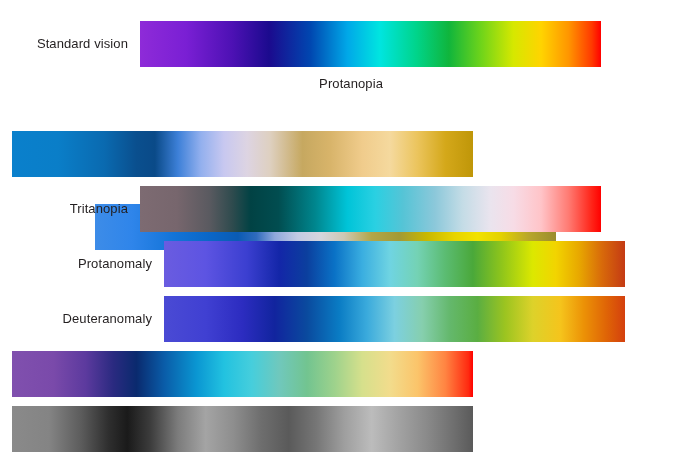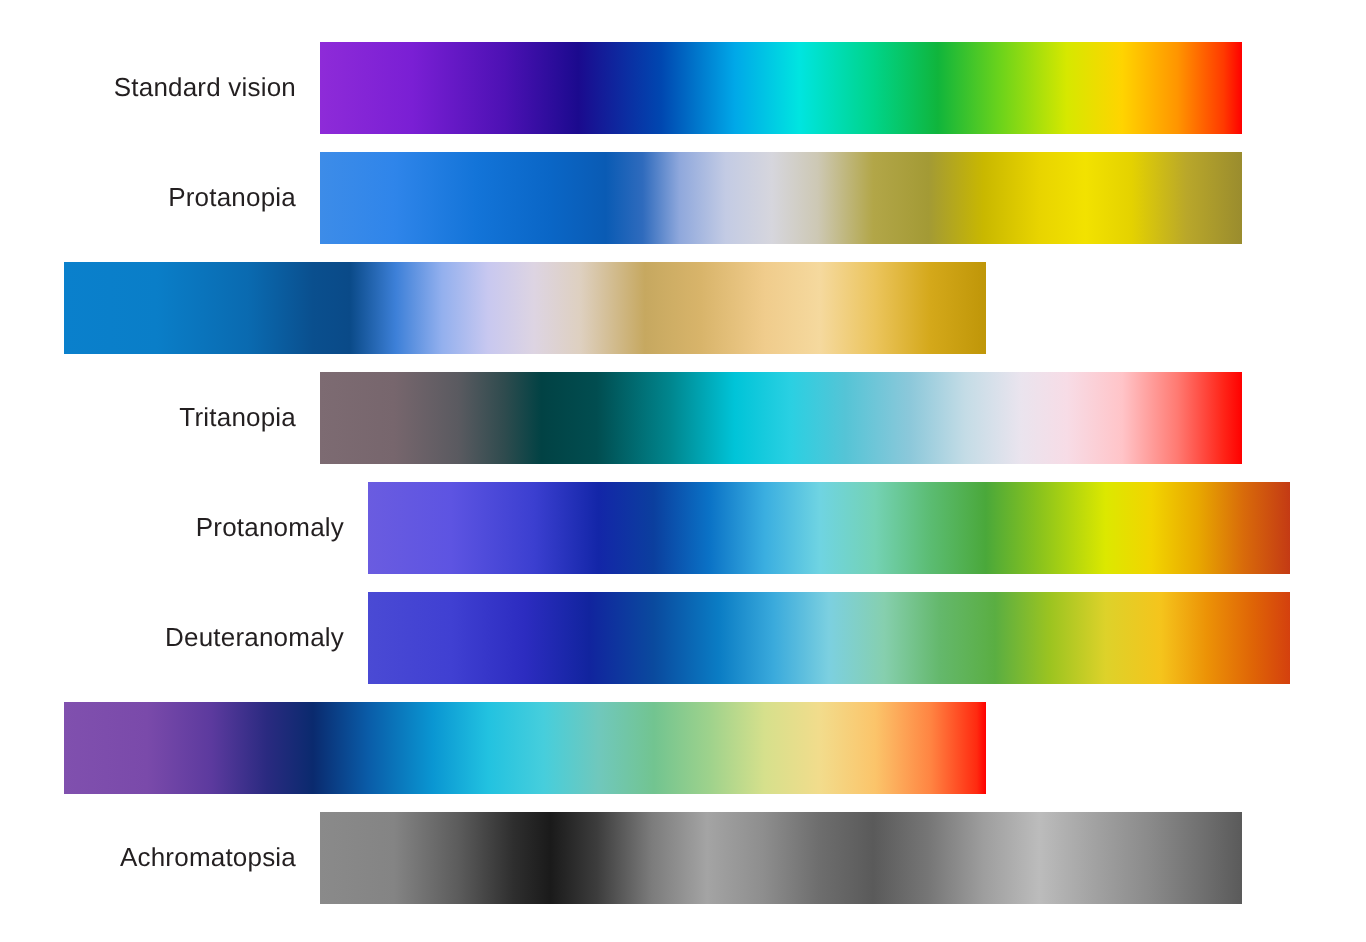--- a/index.html
+++ b/index.html
@@ -20,21 +20,20 @@
     height: 471px;
     background: #ffffff;
   }
   .row {
     position: absolute;
     left: 0;
     width: 638px;
     height: 46px;
     display: flex;
     align-items: center;
-    margin-left: 20px;
   }
   .row-label {
     width: 128px;
     flex: 0 0 128px;
     text-align: right;
     font-size: 13px;
     line-height: 16px;
     color: #231f20;
     letter-spacing: 0.1px;
     white-space: nowrap;
@@ -55,21 +54,21 @@
 <body>
 
 <div id="figure" style="background: rgb(255, 255, 255);">
 
 <div class="row" style="top: 21px; height: 46px;">
       <div class="row-label" style="color: rgb(35, 31, 32);">Standard vision</div>
       <div class="swatch-wrap" style="width: 461px; height: 46px;">
         <div class="swatch" style="background-image: linear-gradient(to right, rgb(142, 43, 216) 0%, rgb(122, 31, 212) 10%, rgb(77, 17, 180) 20%, rgb(27, 10, 142) 28%, rgb(0, 71, 176) 37%, rgb(0, 168, 232) 45%, rgb(0, 229, 224) 52%, rgb(0, 212, 138) 60%, rgb(16, 181, 60) 67%, rgb(111, 212, 26) 74%, rgb(214, 232, 0) 81%, rgb(255, 212, 0) 87%, rgb(255, 149, 0) 93%, rgb(255, 58, 0) 98%, rgb(255, 0, 0) 100%);"></div>
       </div>
     </div>
-    <div class="row" style="top: 76px; height: 46px;">
+    <div class="row" style="top: 76px; height: 46px; flex-direction: column;">
       <div class="row-label" style="color: rgb(35, 31, 32);">Protanopia</div>
       <div class="swatch-wrap" style="width: 461px; height: 46px;">
         <div class="swatch" style="background-image: linear-gradient(to right, rgb(61, 140, 232) 0%, rgb(47, 133, 234) 8%, rgb(19, 116, 216) 17%, rgb(10, 102, 198) 25%, rgb(10, 91, 180) 31%, rgb(47, 107, 189) 35%, rgb(143, 168, 220) 39%, rgb(195, 203, 228) 44%, rgb(214, 214, 221) 49%, rgb(205, 200, 180) 54%, rgb(178, 166, 72) 60%, rgb(163, 154, 53) 66%, rgb(201, 184, 0) 72%, rgb(232, 212, 0) 78%, rgb(242, 226, 0) 83%, rgb(228, 210, 0) 88%, rgb(185, 167, 42) 94%, rgb(154, 140, 46) 100%);"></div>
       </div>
     </div>
     <div class="row" style="top: 131px; height: 46px;">
       <div class="swatch-wrap" style="width: 461px; height: 46px;">
         <div class="swatch" style="background-image: linear-gradient(to right, rgb(10, 128, 204) 0%, rgb(10, 126, 200) 10%, rgb(10, 106, 176) 20%, rgb(10, 79, 142) 27%, rgb(10, 74, 136) 31%, rgb(61, 128, 216) 36%, rgb(147, 176, 238) 41%, rgb(200, 200, 240) 46%, rgb(221, 212, 226) 51%, rgb(222, 208, 192) 56%, rgb(198, 168, 96) 63%, rgb(216, 180, 106) 69%, rgb(240, 204, 140) 76%, rgb(245, 217, 158) 82%, rgb(235, 196, 92) 88%, rgb(212, 168, 26) 94%, rgb(191, 150, 8) 100%);"></div>
       </div>
     </div>
@@ -90,18 +89,17 @@
       <div class="swatch-wrap" style="width: 461px; height: 46px;">
         <div class="swatch" style="background-image: linear-gradient(to right, rgb(74, 74, 212) 0%, rgb(64, 64, 210) 9%, rgb(44, 44, 192) 17%, rgb(17, 36, 158) 24%, rgb(10, 74, 158) 31%, rgb(10, 124, 196) 38%, rgb(58, 170, 220) 44%, rgb(124, 208, 224) 50%, rgb(134, 207, 174) 56%, rgb(100, 184, 108) 62%, rgb(90, 174, 66) 68%, rgb(156, 196, 32) 74%, rgb(221, 210, 42) 80%, rgb(245, 196, 28) 86%, rgb(236, 146, 6) 91%, rgb(223, 100, 6) 96%, rgb(212, 64, 14) 100%);"></div>
       </div>
     </div>
     <div class="row" style="top: 351px; height: 46px;">
       <div class="swatch-wrap" style="width: 461px; height: 46px;">
         <div class="swatch" style="background-image: linear-gradient(to right, rgb(128, 80, 174) 0%, rgb(122, 74, 170) 9%, rgb(92, 58, 158) 16%, rgb(42, 42, 128) 22%, rgb(10, 42, 110) 27%, rgb(10, 92, 168) 33%, rgb(10, 150, 210) 40%, rgb(34, 194, 224) 46%, rgb(70, 206, 220) 52%, rgb(112, 200, 188) 58%, rgb(114, 196, 144) 64%, rgb(158, 210, 140) 70%, rgb(214, 224, 140) 76%, rgb(242, 220, 140) 82%, rgb(251, 196, 106) 88%, rgb(255, 132, 66) 94%, rgb(255, 42, 16) 99%, rgb(255, 0, 0) 100%);"></div>
       </div>
     </div>
     <div class="row" style="top: 406px; height: 46px;">
-      <div class="row-label" style="color: rgb(35, 31, 32);">Achromatopsia</div>
       <div class="swatch-wrap" style="width: 461px; height: 46px;">
         <div class="swatch" style="background-image: linear-gradient(to right, rgb(138, 138, 138) 0%, rgb(132, 132, 132) 8%, rgb(92, 92, 92) 15%, rgb(46, 46, 46) 21%, rgb(26, 26, 26) 25%, rgb(60, 60, 60) 30%, rgb(124, 124, 124) 36%, rgb(164, 164, 164) 42%, rgb(142, 142, 142) 48%, rgb(110, 110, 110) 54%, rgb(90, 90, 90) 60%, rgb(118, 118, 118) 66%, rgb(158, 158, 158) 72%, rgb(188, 188, 188) 78%, rgb(162, 162, 162) 84%, rgb(138, 138, 138) 90%, rgb(110, 110, 110) 96%, rgb(90, 90, 90) 100%);"></div>
       </div>
     </div>
   </div>
 
 </body></html>

